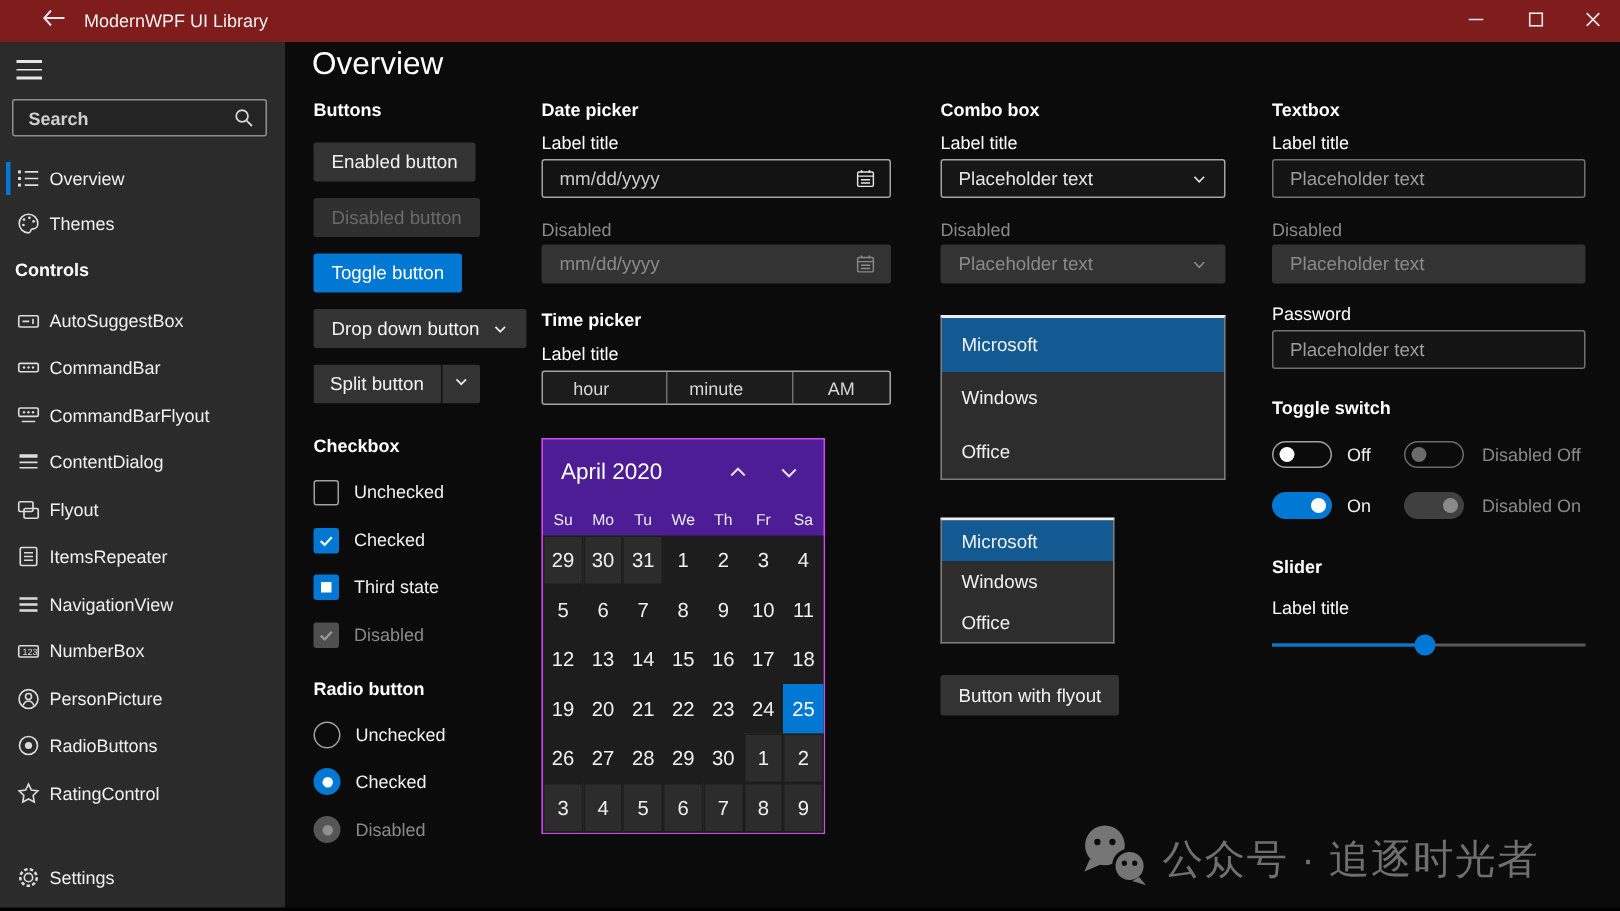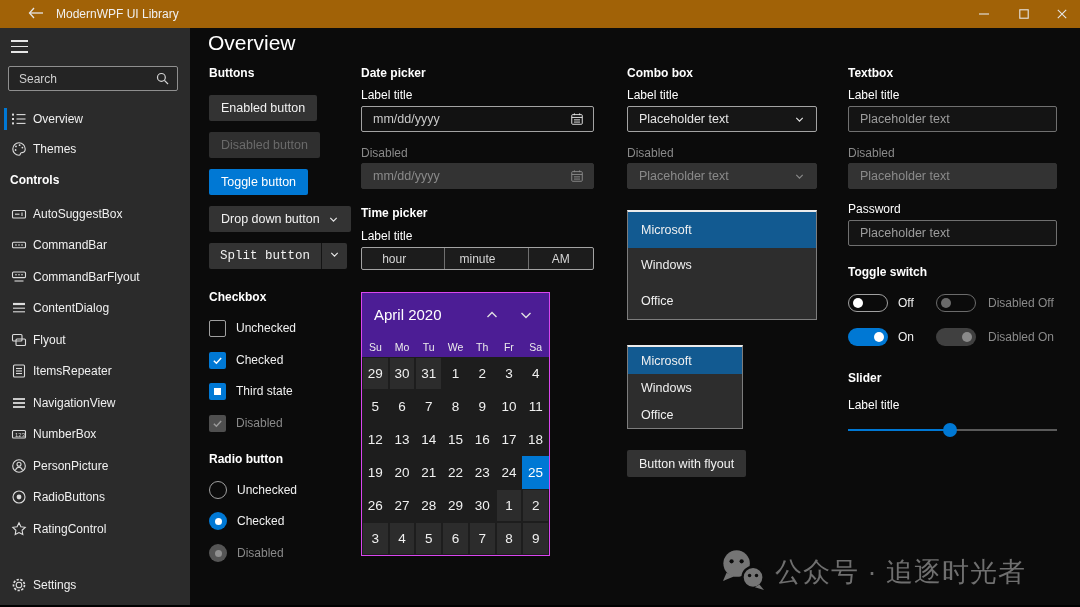--- a/index.html
+++ b/index.html
@@ -1,34 +1,34 @@
 <!DOCTYPE html>
 <html><head>
 <meta charset="utf-8">
 <style>
   html,body{margin:0;padding:0;background:#000;}
   body{width:1080px;height:607px;overflow:hidden;font-family:"Liberation Sans","DejaVu Sans",sans-serif;
        -webkit-font-smoothing:antialiased;}
   .window{position:relative;width:1080px;height:607px;background:#000;}
 
   
-  .titlebar{position:absolute;left:0;top:0;width:1080px;height:28px;background:#a16207;}
+  .titlebar{position:absolute;left:0;top:0;width:1080px;height:28px;background:#7f1d1d;}
   .back-btn{position:absolute;left:24px;top:4px;width:24px;height:20px;display:flex;align-items:center;justify-content:center;}
   .tb-title{position:absolute;left:56px;top:7px;font-size:12px;color:#f0f0f0;white-space:nowrap;}
   .winbtn{position:absolute;top:0;width:36px;height:28px;display:flex;align-items:center;justify-content:center;}
   .winbtn.min{left:966px}.winbtn.max{left:1006px}.winbtn.close{left:1044px}
 
   
   .sidebar{position:absolute;left:0;top:28px;width:190px;height:577px;background:#2b2b2b;}
   .hamburger{position:absolute;left:10px;top:10px;width:22px;height:18px;padding-top:2px;box-sizing:border-box;}
   .hamburger span{display:block;width:17px;height:1.6px;background:#e6e6e6;margin:0 0 4px 1px;}
   .searchbox{position:absolute;left:8px;top:38px;width:170px;height:25px;box-sizing:border-box;background:#242424;
              border:1px solid #8f8f8f;border-radius:2px;display:flex;align-items:center;}
   .searchbox input{flex:1;min-width:0;background:transparent;border:none;outline:none;color:#d6d6d6;
-                   font-size:12px;padding:0 0 0 10px;font-family:inherit;}
+                   font-size:12px;padding:0 0 0 10px;font-family:inherit;font-weight:bold;}
   .searchbox input::placeholder{color:#cfcfcf;opacity:1;}
   .searchbox .sicon{padding-right:8px;display:flex;}
   #nav-top{position:absolute;left:0;top:76px;width:190px;}
   .nav-item{position:relative;height:30px;display:flex;align-items:center;color:#f0f0f0;font-size:12px;cursor:default;}
   .nav-item .nav-icon{position:absolute;left:11px;width:16px;height:16px;display:flex;align-items:center;justify-content:center;}
   .nav-item .nav-label{position:absolute;left:33px;white-space:nowrap;}
   .nav-item.selected::before{content:"";position:absolute;left:4px;top:4px;bottom:4px;width:2.5px;background:#0078d4;}
   .side-section{position:absolute;left:10px;top:145px;font-size:12px;font-weight:bold;color:#fff;}
   #sidebar-controls{position:absolute;left:0;top:170px;width:190px;}
   #sidebar-controls .nav-item{height:31.5px;}
@@ -39,21 +39,21 @@
   .page-title{position:absolute;left:18px;top:3px;font-size:21px;color:#fff;font-weight:400;}
   .sec-h{position:absolute;font-size:12px;font-weight:bold;color:#fff;white-space:nowrap;}
   .lbl{position:absolute;font-size:12px;color:#fff;white-space:nowrap;}
   .lbl.dim{color:#8a8a8a;}
 
   .btn{position:absolute;height:26px;display:inline-flex;align-items:center;padding:0 12px;background:#333;
        color:#f2f2f2;font-size:12.5px;border-radius:2px;white-space:nowrap;}
   .btn.disabled{background:#2f2f2f;color:#6a6a6a;}
   .btn.accent{background:#0078d4;color:#fff;}
   .btn .chev{margin-left:8px;display:flex;}
-  .split{position:absolute;height:26px;display:inline-flex;border-radius:2px;overflow:hidden;font-family:Liberation Mono, monospace;}
+  .split{position:absolute;height:26px;display:inline-flex;border-radius:2px;overflow:hidden;}
   .split .main{background:#333;color:#f2f2f2;font-size:12.5px;display:flex;align-items:center;padding:0 11px;white-space:nowrap;}
   .split .sep{width:1px;background:#141414;}
   .split .arrow{background:#333;width:25px;display:flex;align-items:center;justify-content:center;}
 
   .ctl-row{position:absolute;height:20px;display:flex;align-items:center;}
   .ctl-row .ctl-label{margin-left:10px;font-size:12px;color:#f0f0f0;white-space:nowrap;}
   .ctl-row.dim .ctl-label{color:#8a8a8a;}
   .cb{width:17px;height:17px;border-radius:2px;box-sizing:border-box;display:flex;align-items:center;justify-content:center;flex:none;}
   .cb.unchecked{border:1px solid #a0a0a0;}
   .cb.checked,.cb.third{background:#0078d4;}

